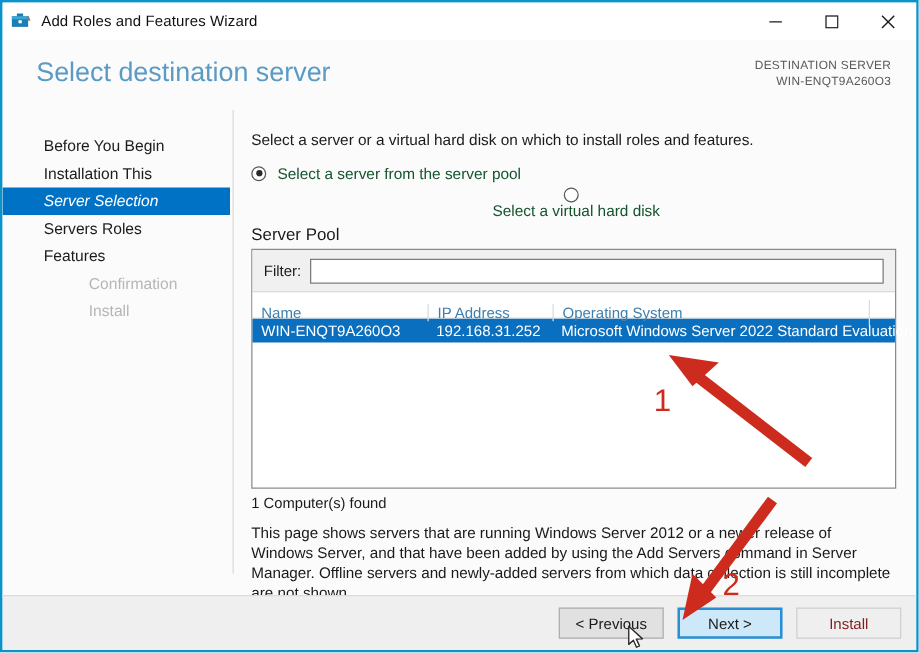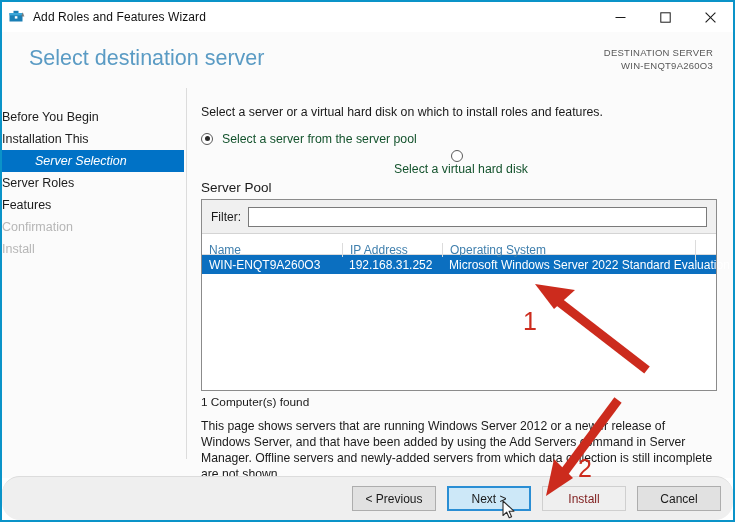--- a/index.html
+++ b/index.html
@@ -75,30 +75,31 @@
     position: absolute; left: 0; top: 0;
     width: 184px; height: 390px;
     padding-top: 18px;
   }
   #nav-divider {
     position: absolute; left: 184px; top: 0;
     width: 1px; height: 371px; background: #dcdcdc;
   }
   .nav-item {
     height: 22px; line-height: 22px;
+    padding-left: 33px;
     font-size: 12.5px; color: #1c1c1c;
     white-space: nowrap;
   }
   .nav-item.selected {
     background: #0072c6; color: #ffffff;
     margin-left: 0; padding-left: 33px;
     width: 182px;
     font-style: italic;
   }
-  .nav-item.disabled { color: #b6b6b6; }
+  .nav-item.disabled { color: #b6b6b6; margin-left: 36px; }
 
   
   #content {
     position: absolute; left: 199px; top: 0;
     width: 520px; height: 390px;
   }
   #intro {
     font-size: 12.3px; color: #1a1a1a;
     margin-top: 17px;
   }
@@ -172,21 +173,20 @@
     font-size: 12.2px; color: #1a1a1a;
     margin-top: 9px; width: 516px; line-height: 16px;
   }
 
   
   #footer {
     position: absolute; left: 0; bottom: 0;
     width: 731px; height: 44px;
     background: #efefef;
     border-top: 1px solid #dcdcdc;
-    border-radius: 18px;
   }
   #btnrow {
     position: absolute; right: 12px; top: 9px;
     display: flex; gap: 11px;
   }
   .btn {
     width: 84px; height: 25px;
     font-family: "Liberation Sans", sans-serif;
     font-size: 12px; color: #1a1a1a;
     background: #e1e1e1; border: 1px solid #adadad;
@@ -248,21 +248,21 @@
       <div id="dest-server">WIN-ENQT9A260O3</div>
     </div>
   </div>
 
   <div id="body">
 
     <div id="nav">
       <div class="nav-item">Before You Begin</div>
       <div class="nav-item">Installation This</div>
       <div class="nav-item selected">Server Selection</div>
-      <div class="nav-item">Server Roles</div>
+      <div class="nav-item">Servers Roles</div>
       <div class="nav-item">Features</div>
       <div class="nav-item disabled">Confirmation</div>
       <div class="nav-item disabled">Install</div>
     </div>
     <div id="nav-divider"></div>
 
     <div id="content">
 
       <div id="intro">Select a server or a virtual hard disk on which to install roles and features.</div>
 
@@ -302,21 +302,20 @@
       <div id="found-text">1 Computer(s) found</div>
       <div id="desc-text">This page shows servers that are running Windows Server 2012 or a newer release of Windows Server, and that have been added by using the Add Servers command in Server Manager. Offline servers and newly-added servers from which data collection is still incomplete are not shown.</div>
     </div>
   </div>
 
   <div id="footer">
     <div id="btnrow">
       <div class="btn">&lt; Previous</div>
       <div class="btn primary">Next &gt;</div>
       <div class="btn disabled">Install</div>
-      <div class="btn">Cancel</div>
     </div>
   </div>
 
   <svg id="annot">
     <g>
       <line x1="645" y1="368" x2="548" y2="293" stroke="#cc2b1d" stroke-width="9" stroke-linecap="butt"></line>
       <polygon points="533,282 573,288 552,307" fill="#cc2b1d"></polygon>
     </g>
     <g>
       <line x1="616" y1="398" x2="555" y2="480" stroke="#cc2b1d" stroke-width="9" stroke-linecap="butt"></line>

